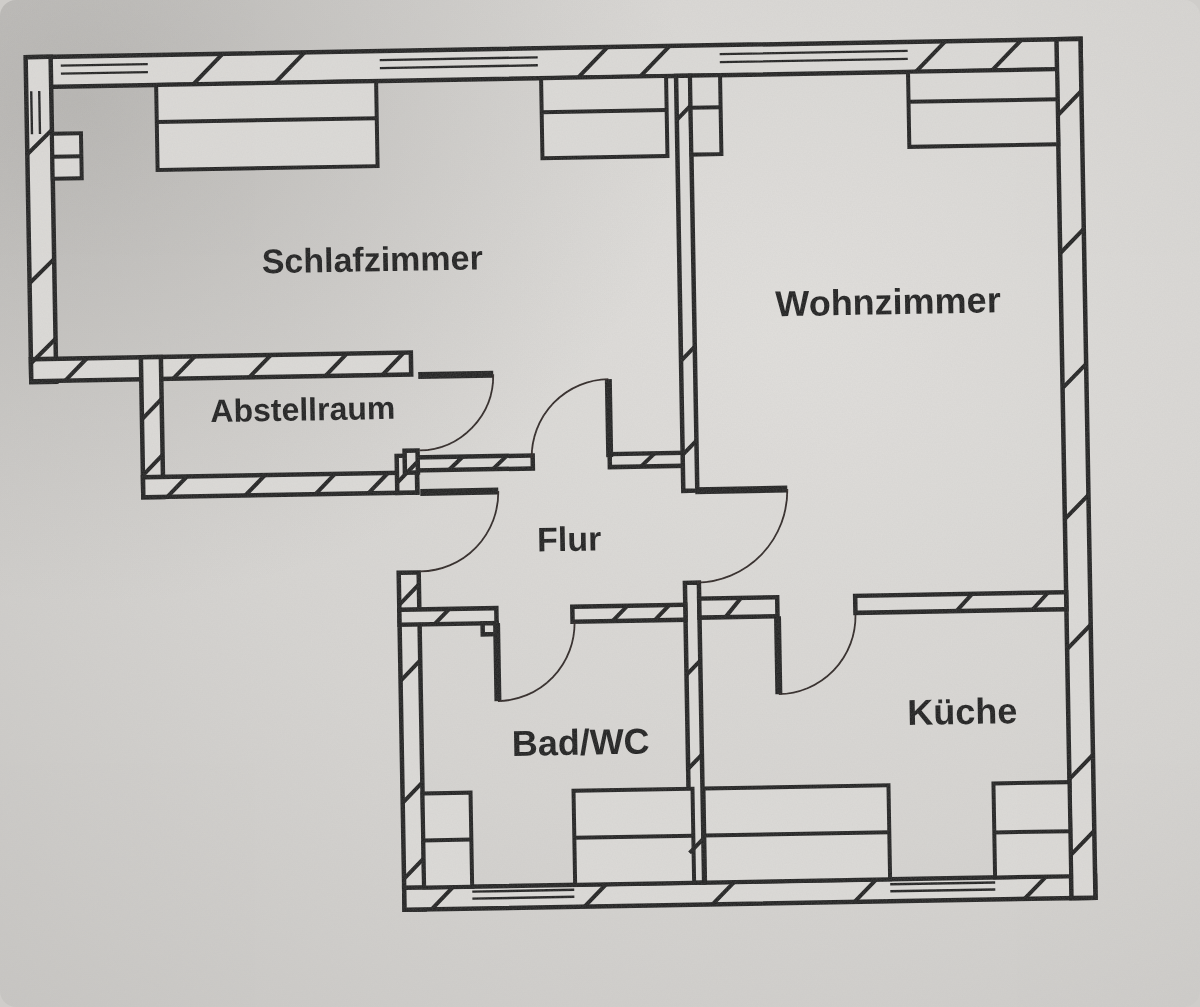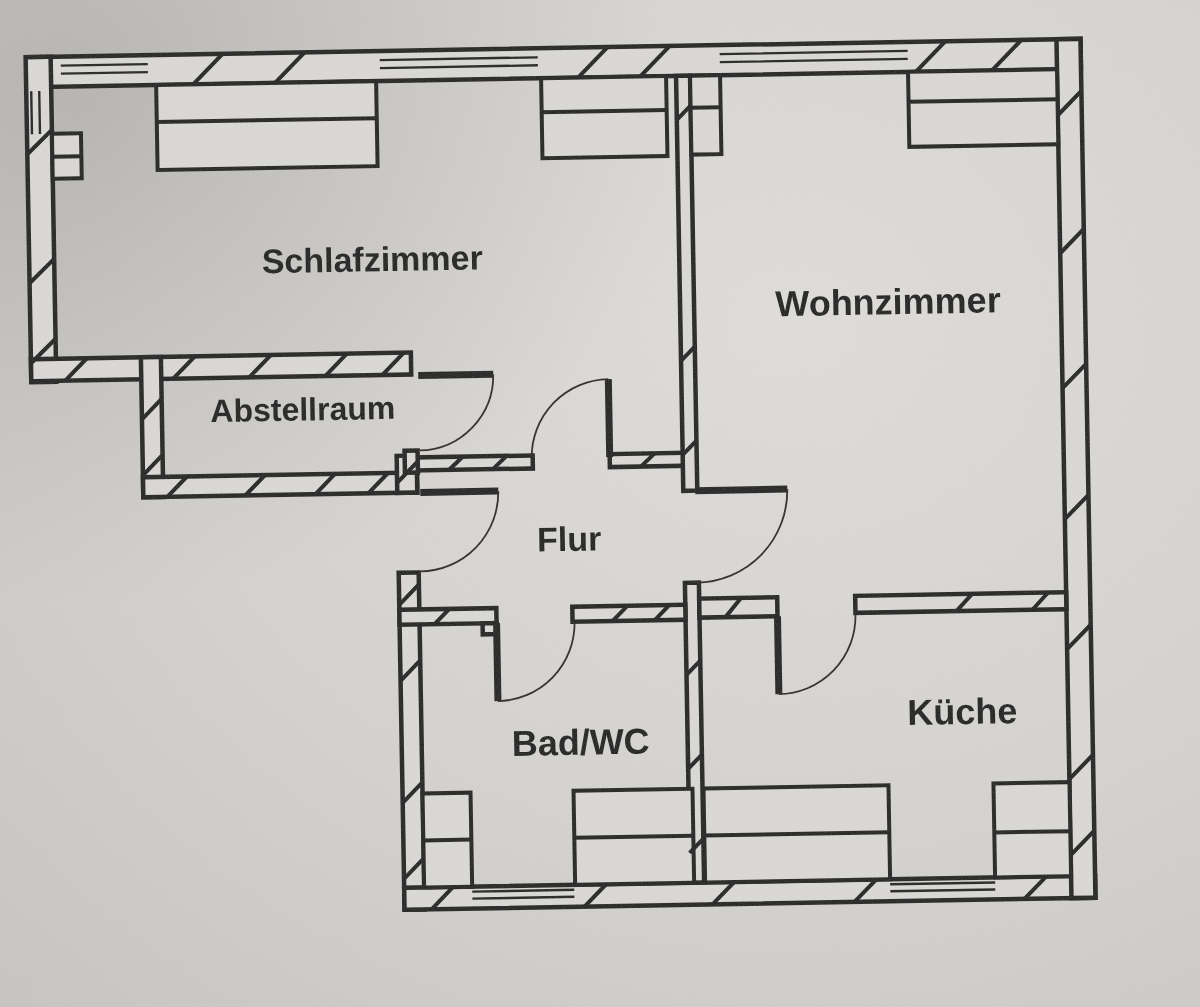--- a/index.html
+++ b/index.html
@@ -1,16 +1,16 @@
 <!DOCTYPE html>
 <html><head>
 <meta charset="utf-8">
 <style>
   html, body { margin: 0; padding: 0; background: #cfcdca; }
-  #stage { width: 1200px; height: 1007px; position: relative; overflow: hidden; }
+  #stage { width: 1200px; height: 1007px; position: relative; overflow: hidden; border-radius: 16px; }
   svg { display: block; }
   text.room-label {
     font-family: "Liberation Sans", sans-serif;
     font-weight: bold;
     fill: #1a1a1a;
     text-anchor: middle;
   }
 </style>
 </head>
 <body>

